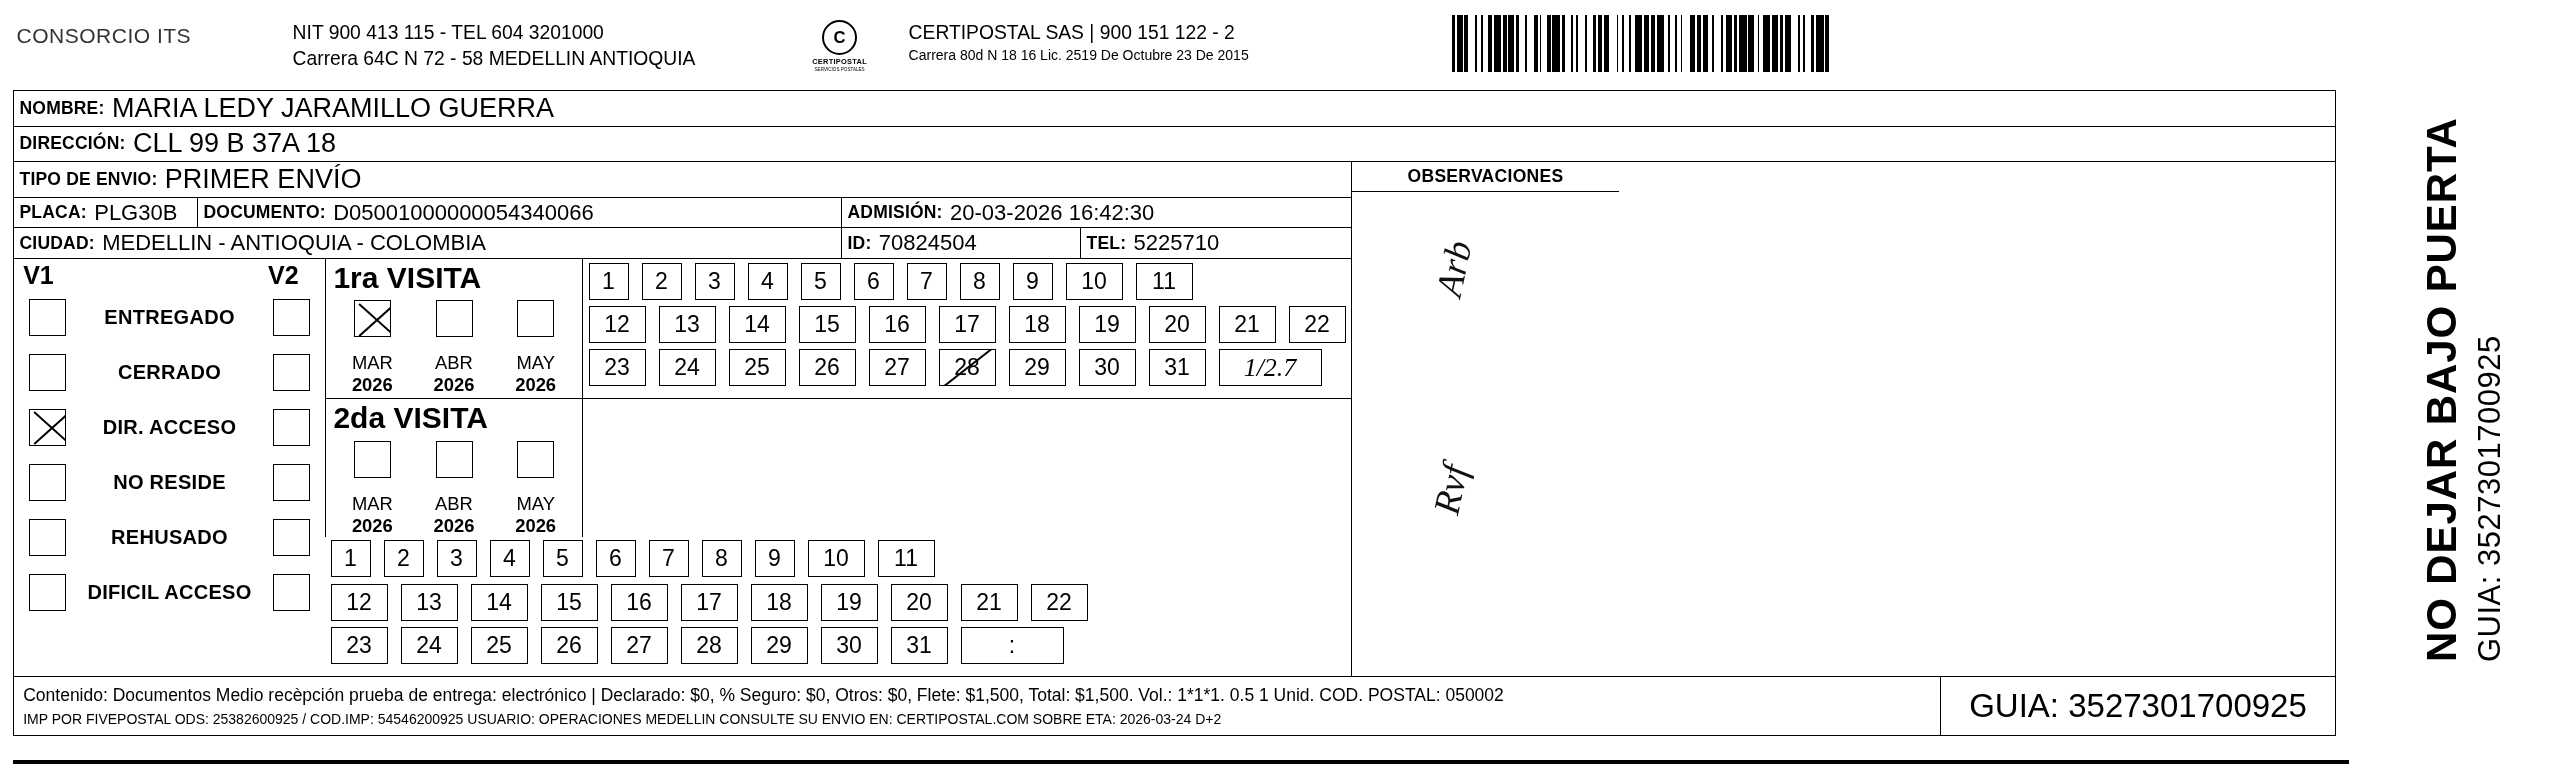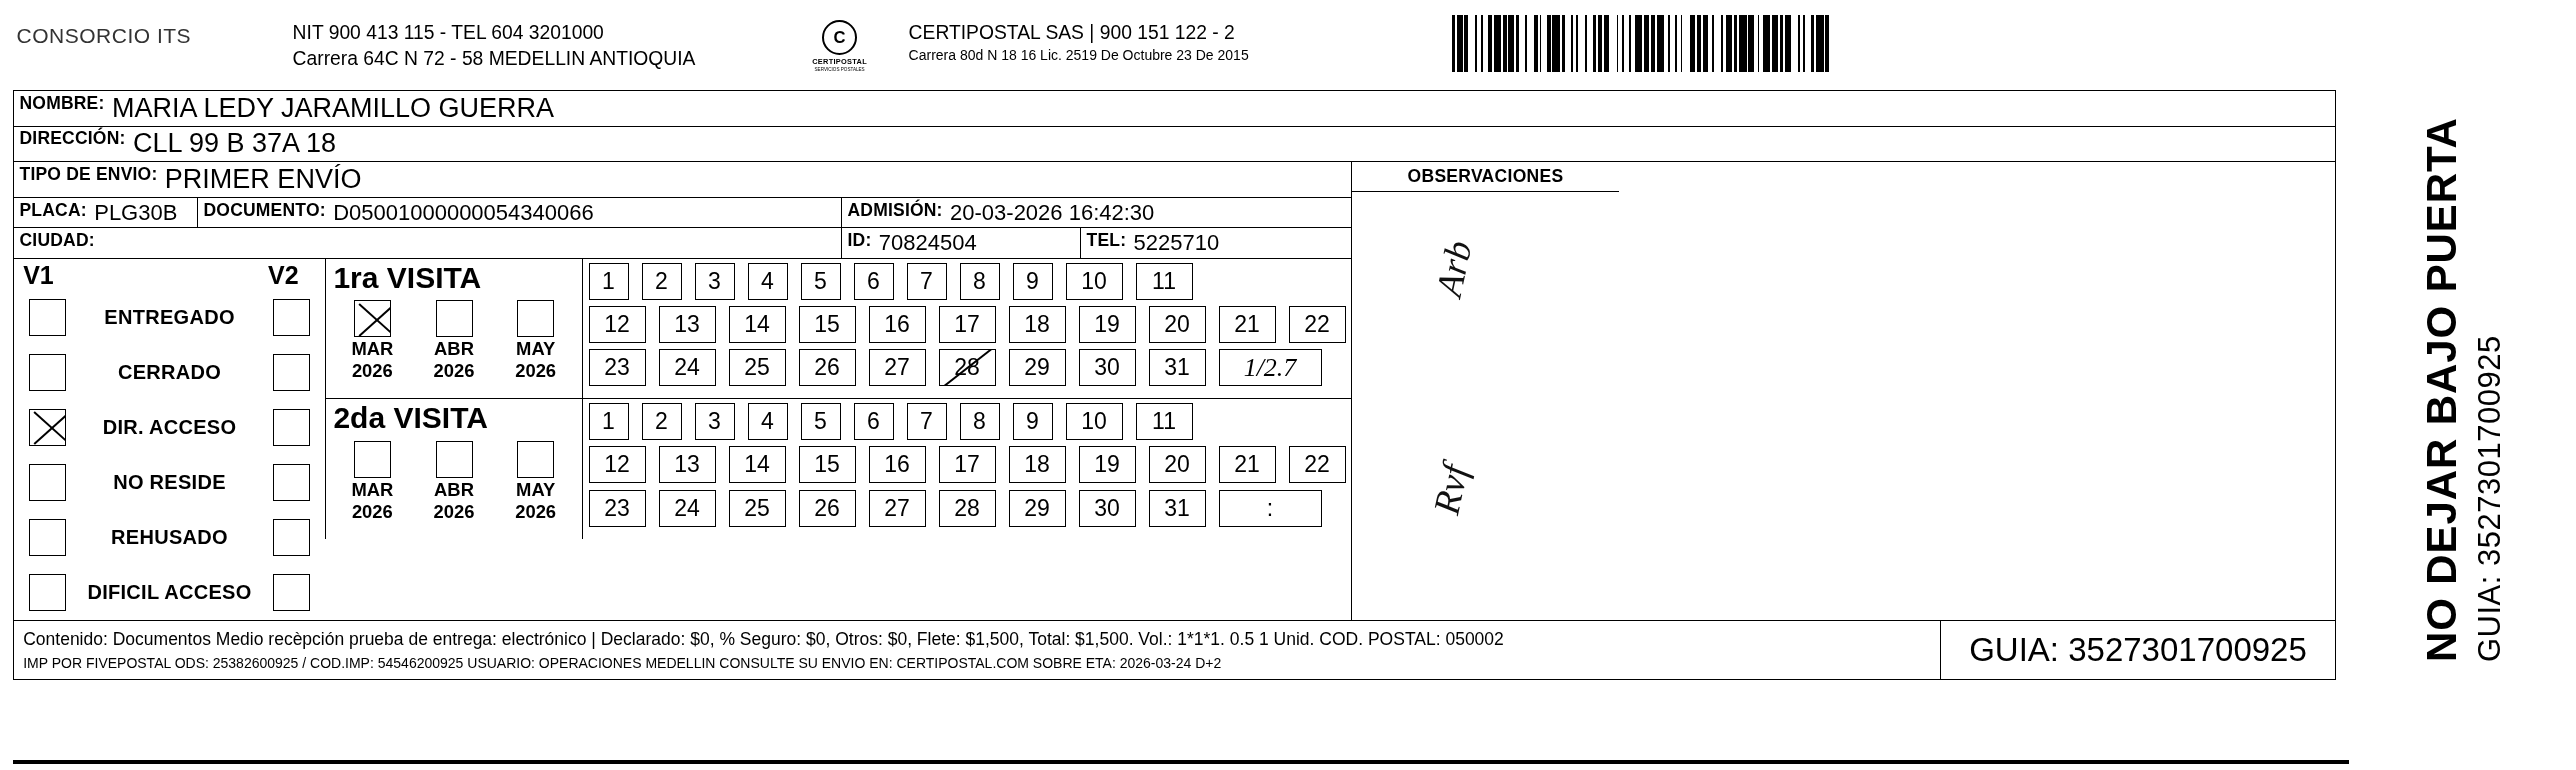--- a/index.html
+++ b/index.html
@@ -15,21 +15,21 @@
   .hdr-col2{width:515px;font-size:18.4px;line-height:1.4;padding-top:5.5px;}
   .hdr-col2 .big{font-size:19.3px;}
   .hdr-col2 .small{font-size:14px;}
   .barcode{flex:1;display:flex;justify-content:flex-start;padding-left:28px;padding-top:1.8px;}
   .bc{height:57px;display:flex;align-items:stretch;}
   .bc i{display:block;height:57px;}
 
   .main{position:absolute;left:13px;top:90px;width:2323px;border:1.8px solid #000;box-sizing:border-box;}
   .row{display:flex;border-bottom:1.8px solid #000;}
   .row:last-child{border-bottom:none;}
-  .cell{box-sizing:border-box;padding:1.8px 5.5px;display:flex;align-items:flex-start;}
+  .cell{box-sizing:border-box;padding:1.8px 5.5px;display:flex;align-items:center;}
   .lbl{font-size:17.5px;font-weight:bold;letter-spacing:0.2px;}
   .val{font-size:27px;margin-left:7.4px;font-weight:400;}
   .val-sm{font-size:22px;margin-left:7.4px;}
   .vr{border-right:1.8px solid #000;}
 
   .midwrap{display:flex;}
   .leftblock{width:1338px;box-sizing:border-box;border-right:1.8px solid #000;}
   .signblock{flex:1;display:flex;}
   .firma{flex:1;border-right:1.8px solid #000;box-sizing:border-box;}
   .firma-h{text-align:center;font-size:17.5px;font-weight:bold;border-bottom:1.8px solid #000;padding:3.7px 0;letter-spacing:0.5px;}
@@ -47,21 +47,21 @@
   .box.x::before{transform:rotate(42deg) translateX(0);}
   .box.x::after{transform:rotate(-42deg);}
   .xbox{overflow:hidden;}
   .srow{height:55px;display:flex;align-items:center;}
   .sname{font-size:20px;font-weight:bold;letter-spacing:0.3px;width:100%;text-align:center;}
 
   .visitblk{width:258px;box-sizing:border-box;border-left:1.8px solid #000;border-right:1.8px solid #000;}
   .vtitle{font-size:30px;font-weight:bold;padding:1.8px 0 0 7.4px;}
   .months{display:flex;justify-content:space-around;padding:5.5px 5.5px 0 5.5px;}
   .mcol{text-align:center;width:70px;}
-  .mname{font-size:18.4px;font-weight:bold;margin-top:1px;}
+  .mname{font-size:18.4px;font-weight:normal;margin-top:15px;}
   .myear{font-size:18.4px;font-weight:bold;}
 
   .daysblk{flex:1;padding:3.7px 5.5px 5.5px 5.5px;box-sizing:border-box;}
   .dayrow{display:flex;gap:13px;margin-bottom:6.4px;}
   .day{width:40px;height:37px;border:1.8px solid #000;box-sizing:border-box;display:flex;align-items:center;justify-content:center;font-size:23px;}
   .day.wide{width:57px;}
   .day.time{width:103px;font-size:23px;}
   .day.hand{font-family:"Liberation Serif",serif;font-style:italic;font-size:26px;}
   .day.struck{position:relative;overflow:hidden;}
   .day.struck::after{content:"";position:absolute;left:-5.5px;top:50%;width:64px;height:1.8px;background:#000;transform:rotate(-38deg);}
@@ -243,20 +243,21 @@
           </div>
           <div class="cell" style="flex:1;">
             <span class="lbl">ADMISIÓN:</span>
             <span class="val-sm">20-03-2026 16:42:30</span>
           </div>
         </div>
 
         <div class="row">
           <div class="cell vr" style="width:828px;">
             <span class="lbl">CIUDAD:</span>
+            <span class="val-sm">MEDELLIN - ANTIOQUIA - COLOMBIA</span>
           </div>
           <div class="cell vr" style="width:239px;">
             <span class="lbl">ID:</span>
             <span class="val-sm">70824504</span>
           </div>
           <div class="cell" style="flex:1;">
             <span class="lbl">TEL:</span>
             <span class="val-sm">5225710</span>
           </div>
         </div>
@@ -389,21 +390,21 @@
                       <div class="day wide">26</div>
                       <div class="day wide">27</div>
                       <div class="day wide struck">28</div>
                       <div class="day wide">29</div>
                       <div class="day wide">30</div>
                       <div class="day wide">31</div>
                       <div class="day time hand">1/2.7</div>
                     </div>
                   </div>
                 </div>
-                <div style="display:flex;">
+                <div style="display:flex;flex-direction:column;">
                   <div class="visitblk">
                     <div class="vtitle">2da VISITA</div>
                     <div class="months">
                       <div class="mcol">
                         <div class="box"></div>
                         <div class="mname">MAR</div>
                         <div class="myear">2026</div>
                       </div>
                       <div class="mcol">
                         <div class="box"></div>

